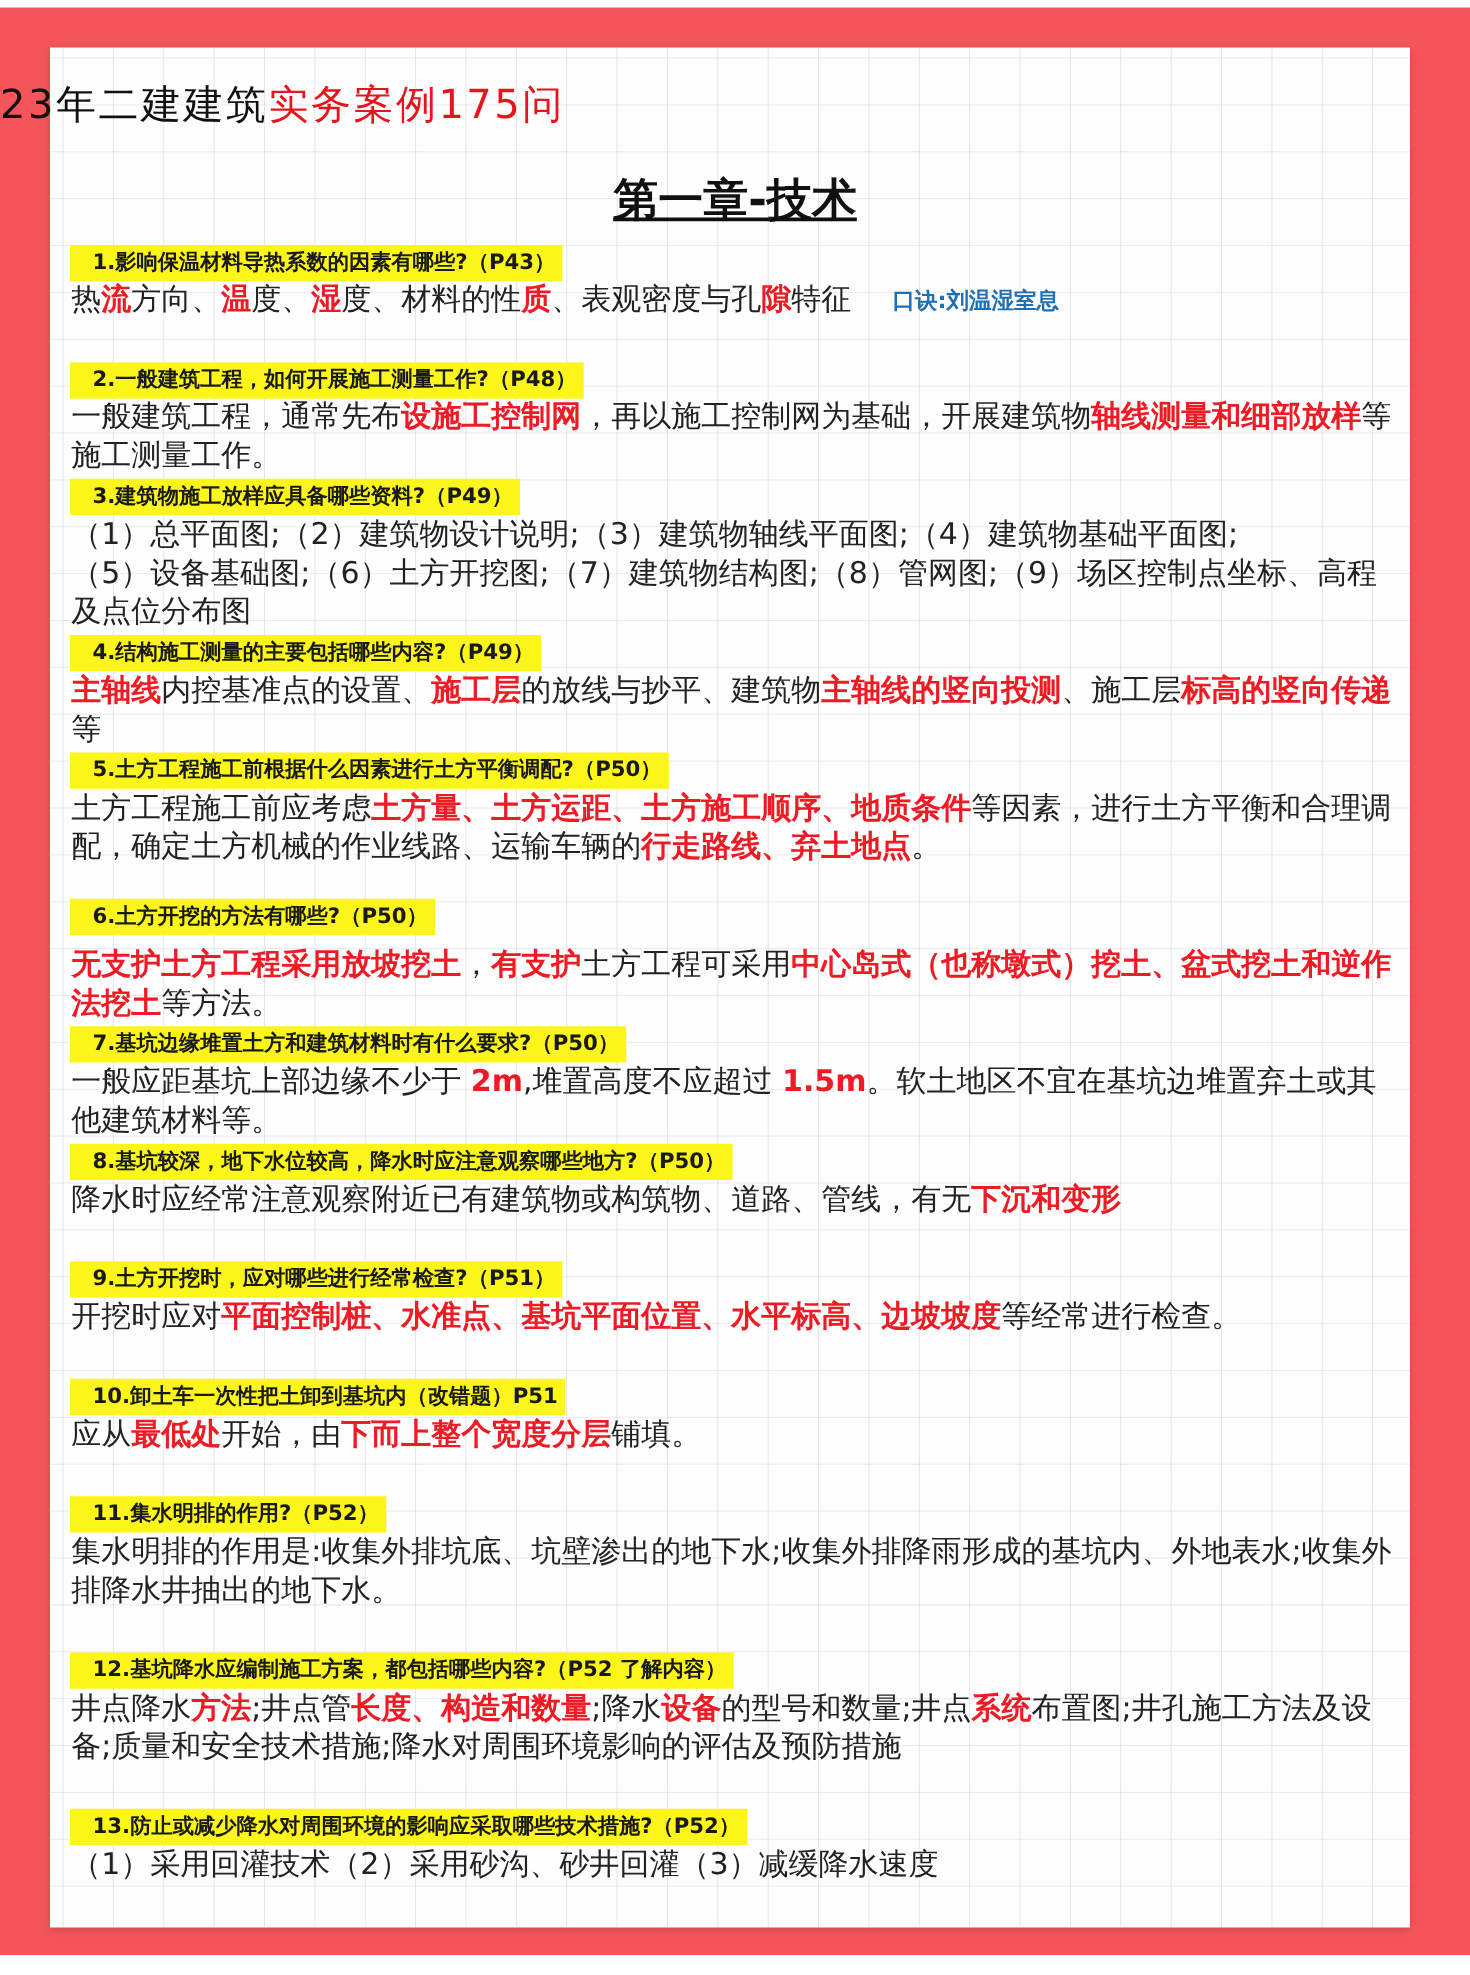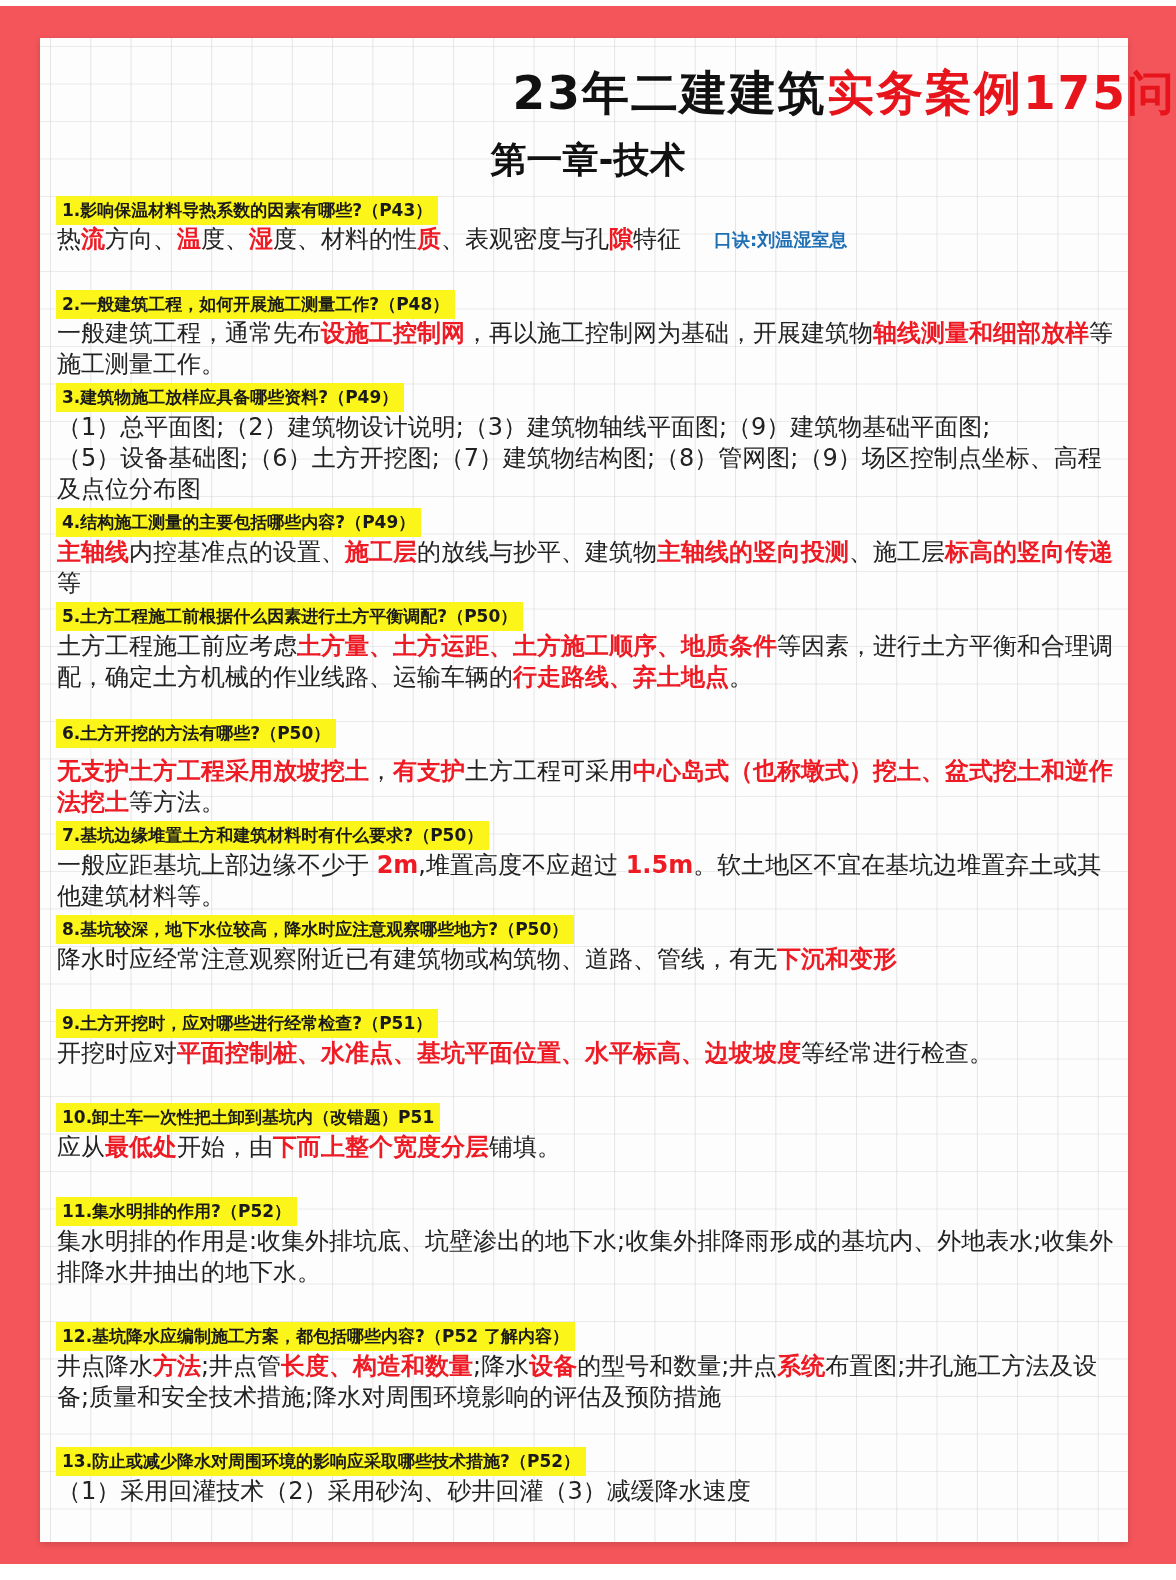--- a/index.html
+++ b/index.html
@@ -19,36 +19,36 @@
     background-color: #fdfdfd;
     background-image:
       linear-gradient(to right, rgba(200,200,205,0.45) 1px, transparent 1px),
       linear-gradient(to bottom, rgba(200,200,205,0.35) 1px, transparent 1px);
     background-size: 40.3px 100%, 100% 37.5px;
     background-position: 10px 0, 0 8px;
     box-shadow: 0 2px 6px rgba(0,0,0,0.15);
   }
   .title {
     position: absolute; left: 0; right: 0; top: 62px;
-    text-align: right;
-    font-size: 47px; font-weight: bold; letter-spacing: 2px;
+    text-align: left;
+    font-size: 32px; font-weight: normal; letter-spacing: 2px;
     color: #111;
   }
   .title .red { color: #e8141c; }
   .subtitle {
     position: absolute; left: 0; right: 0; top: 136px;
     text-align: center;
-    font-size: 36px; font-weight: bold; color: #111;
+    font-size: 36px; font-weight: bold; color: #111; text-decoration: underline;
   }
   .q {
     position: absolute; left: 56px;
     display: inline-block;
     background: #fbf51a;
     font-size: 17px; font-weight: bold; color: #1a1a1a;
-    padding: 2px 6px 3px 6px;
+    padding: 2px 6px 3px 18px;
     line-height: 24px;
     white-space: nowrap;
   }
   .a {
     position: absolute; left: 57px; width: 1060px;
     font-size: 24px; color: #222;
     line-height: 31px;
     white-space: normal;
   }
   .a .hl { color: #ee1b24; font-weight: bold; }
@@ -67,21 +67,21 @@
 <div class="subtitle">第一章-技术</div>
 
 <div class="q" style="top:196px">1.影响保温材料导热系数的因素有哪些?（P43）</div>
 <div class="a" style="top:224px"><span>热</span><span class="hl">流</span><span>方向、</span><span class="hl">温</span><span>度、</span><span class="hl">湿</span><span>度、材料的性</span><span class="hl">质</span><span>、表观密度与孔</span><span class="hl">隙</span><span>特征</span></div>
 <div class="tip">口诀:刘温湿室息</div>
 
 <div class="q" style="top:290px">2.一般建筑工程，如何开展施工测量工作?（P48）</div>
 <div class="a" style="top:318px"><span>一般建筑工程，通常先布</span><span class="hl">设施工控制网</span><span>，再以施工控制网为基础，开展建筑物</span><span class="hl">轴线测量和细部放样</span><span>等施工测量工作。</span></div>
 
 <div class="q" style="top:383px">3.建筑物施工放样应具备哪些资料?（P49）</div>
-<div class="a" style="top:412px">（1）总平面图;（2）建筑物设计说明;（3）建筑物轴线平面图;（9）建筑物基础平面图;</div>
+<div class="a" style="top:412px">（1）总平面图;（2）建筑物设计说明;（3）建筑物轴线平面图;（4）建筑物基础平面图;</div>
 <div class="a" style="top:443px">（5）设备基础图;（6）土方开挖图;（7）建筑物结构图;（8）管网图;（9）场区控制点坐标、高程及点位分布图</div>
 
 <div class="q" style="top:508px">4.结构施工测量的主要包括哪些内容?（P49）</div>
 <div class="a" style="top:537px"><span class="hl">主轴线</span><span>内控基准点的设置、</span><span class="hl">施工层</span><span>的放线与抄平、建筑物</span><span class="hl">主轴线的竖向投测</span><span>、施工层</span><span class="hl">标高的竖向传递</span><span>等</span></div>
 
 <div class="q" style="top:602px">5.土方工程施工前根据什么因素进行土方平衡调配?（P50）</div>
 <div class="a" style="top:631px"><span>土方工程施工前应考虑</span><span class="hl">土方量、土方运距、土方施工顺序、地质条件</span><span>等因素，进行土方平衡和合理调配，确定土方机械的作业线路、运输车辆的</span><span class="hl">行走路线、弃土地点</span><span>。</span></div>
 
 <div class="q" style="top:719px">6.土方开挖的方法有哪些?（P50）</div>
 <div class="a" style="top:756px"><span class="hl">无支护土方工程采用放坡挖土</span><span>，</span><span class="hl">有支护</span><span>土方工程可采用</span><span class="hl">中心岛式（也称墩式）挖土、盆式挖土和逆作法挖土</span><span>等方法。</span></div>

